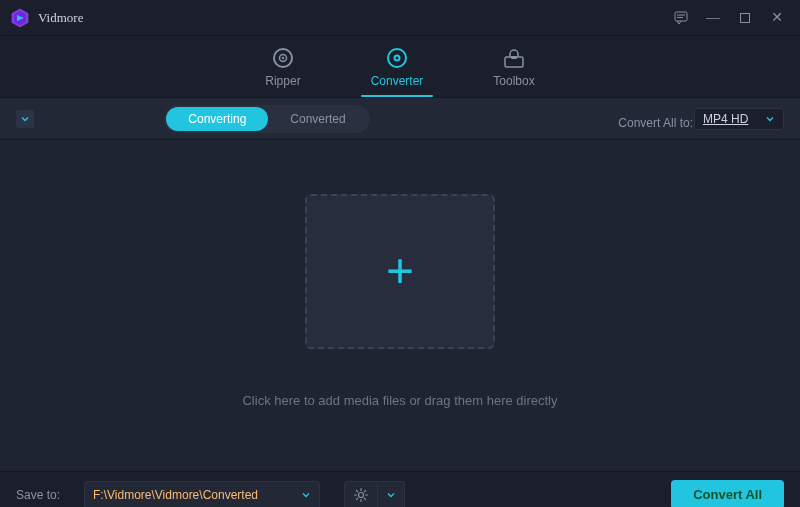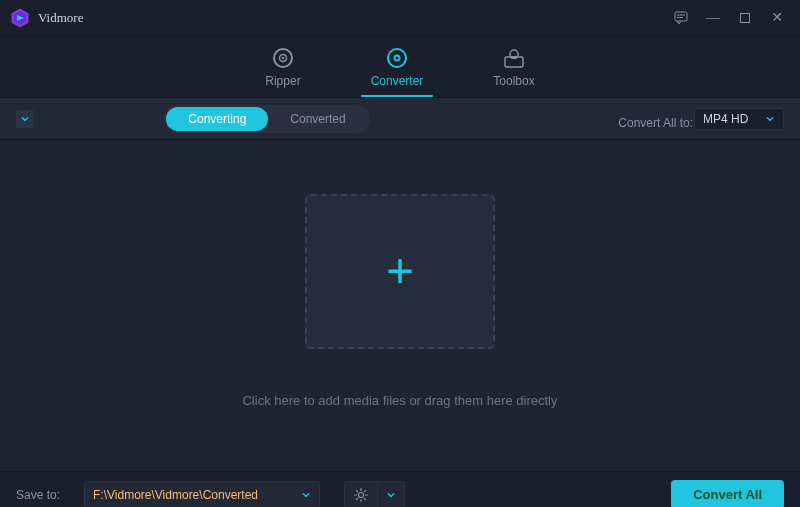--- a/index.html
+++ b/index.html
@@ -170,20 +170,21 @@
       background: #1a1f2b;
       border: 1px solid #2d3347;
       border-radius: 3px;
       padding: 3px 8px;
       font-size: 12px;
       color: #cdd3de;
       cursor: pointer;
       min-width: 90px;
       justify-content: space-between;
       gap: 8px;
+      text-decoration: underline;
     }
 
     
     #main-content {
       flex: 1;
       display: flex;
       flex-direction: column;
       align-items: center;
       justify-content: center;
       background: #1e2430;

